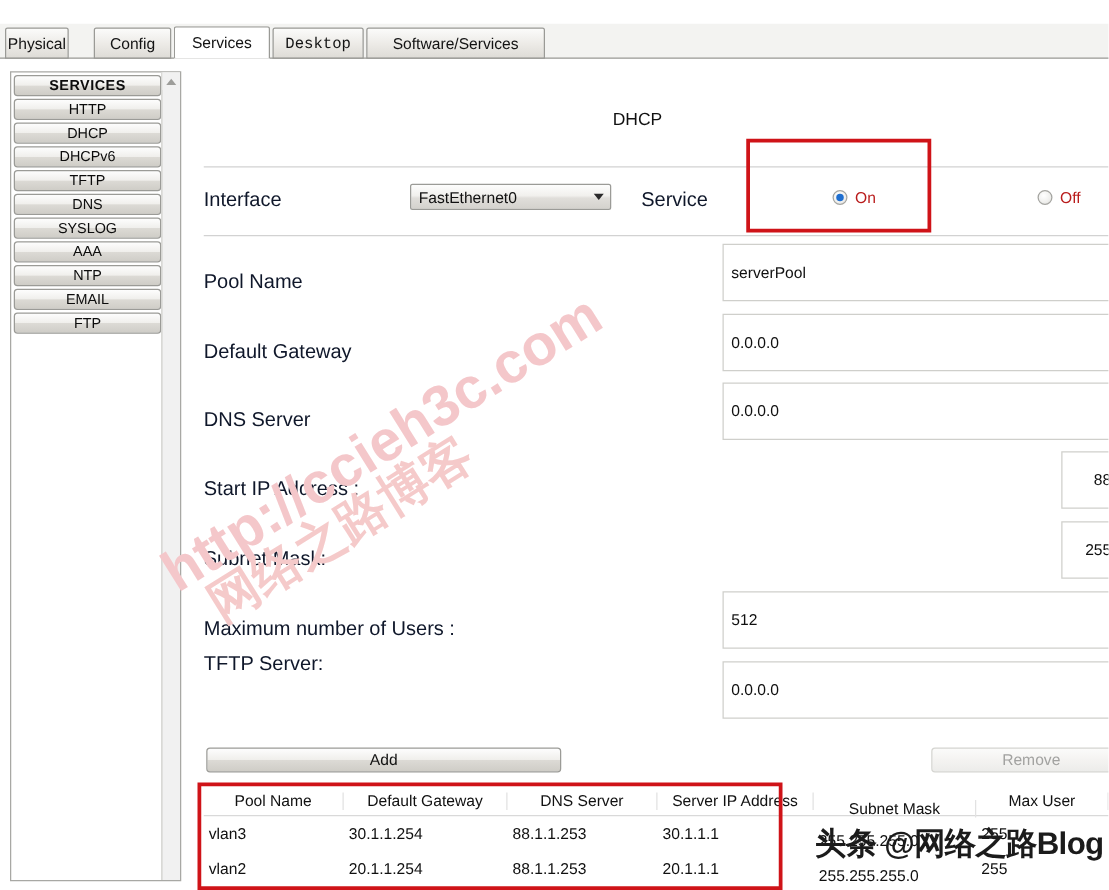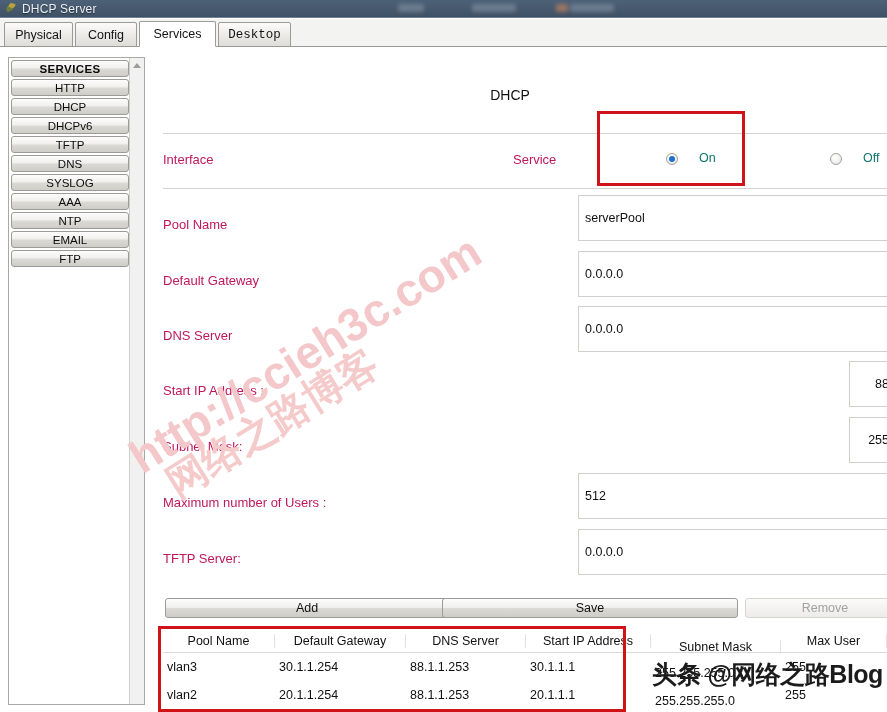--- a/index.html
+++ b/index.html
@@ -135,21 +135,21 @@
   .panel-title {
     position: absolute; left: 0; top: 30px;
     width: 720px; text-align: center;
     font-size: 14px; color: #111;
   }
   .hrule {
     position: absolute; left: 13px;
     width: 724px; height: 1px; background: #d2d2d2;
   }
   .flabel {
-    position: absolute; font-size: 13px; color: #be185d;
+    position: absolute; font-size: 16px; color: #0f172a;
     white-space: nowrap;
   }
 
   
   .sel {
     position: absolute;
     width: 161px; height: 21px;
     box-sizing: border-box;
     background: linear-gradient(to bottom, #fdfdfd 0%, #f1f0ed 45%, #e0deda 55%, #d4d2cd 100%);
     border: 1px solid #9b9b97;
@@ -165,22 +165,22 @@
   .sel .sel-arrow i {
     width: 0; height: 0;
     border-left: 4px solid transparent;
     border-right: 4px solid transparent;
     border-top: 5px solid #2a2a2a;
     display: block;
   }
 
   
   .radio-wrap {
-    position: absolute; display: flex; align-items: flex-end;
-    font-size: 12.5px; color: #0f766e; cursor: default; gap: 15px;
+    position: absolute; display: flex; align-items: center;
+    font-size: 12.5px; color: #b91c1c; cursor: default;
   }
   .radio {
     width: 12px; height: 12px; border-radius: 50%;
     background: radial-gradient(circle at 40% 35%, #ffffff 0%, #efefed 60%, #dcdad6 100%);
     border: 1px solid #a4a4a0;
     box-sizing: border-box;
     margin-right: 6px;
     position: relative; flex: none;
   }
   .radio.checked::after {
@@ -280,39 +280,27 @@
     font-size: 25px; color: #1b1b1b; font-weight: bold;
     white-space: nowrap; z-index: 22; pointer-events: none;
     letter-spacing: -.5px;
   }
 </style>
 </head>
 <body>
 
 <div id="app">
 
-  <div class="titlebar">
-    <div class="tb-icon">
-      <span class="leaf"></span>
-        <span class="leaf2"></span>
-    </div>
-    <div class="tb-title">DHCP Server</div>
-    <div class="tb-blurs">
-      <span class="blur-chip" style="left:398px;width:26px;"></span>
-      <span class="blur-chip" style="left:472px;width:44px;"></span>
-      <span class="blur-chip orange" style="left:556px;width:12px;"></span>
-      <span class="blur-chip" style="left:570px;width:44px;"></span>
-    </div>
-  </div>
 
   <div class="tabstrip">
-    <div class="tab" style="left:4px;width:69px;">Physical</div>
+    <div class="tab" style="left:4px;width:51px;">Physical</div>
     <div class="tab" style="left:75px;width:62px;">Config</div>
     <div class="tab active" style="left:139px;width:77px;">Services</div>
     <div class="tab" style="left:218px;width:73px;font-family:Liberation Mono, monospace;">Desktop</div>
+    <div class="tab" style="left:293px;width:143px;">Software/Services</div>
   </div>
 
   <div class="sidebar">
     <div class="svc-list">
       <div class="svc-btn header">SERVICES</div>
       <div class="svc-btn">HTTP</div>
       <div class="svc-btn">DHCP</div>
       <div class="svc-btn">DHCPv6</div>
       <div class="svc-btn">TFTP</div>
       <div class="svc-btn">DNS</div>
@@ -330,20 +318,26 @@
   </div>
 
   <div class="main">
 
     <div class="panel-title">DHCP</div>
 
     <div class="hrule" style="top:76px;"></div>
     <div class="hrule" style="top:131px;"></div>
 
     <div class="flabel" style="left:13px; top:95px;">Interface</div>
+    <div class="sel" style="left:178px; top:90px;">
+      <span class="sel-text">FastEthernet0</span>
+      <span class="sel-arrow">
+          <i></i>
+        </span>
+    </div>
     <div class="flabel" style="left:363px; top:95px;">Service</div>
 
     <div class="radio-wrap" style="left:516px; top:94px;">
       <span class="radio checked"></span>
       <span>On</span>
     </div>
     <div class="radio-wrap" style="left:680px; top:94px;">
       <span class="radio"></span>
       <span>Off</span>
     </div>
@@ -359,33 +353,32 @@
 
     <div class="flabel" style="left:13px; top:326px;">Start IP Address :</div>
     <div class="octet" style="left:699px; top:304px; width:46px; height:46px;">88</div>
 
     <div class="flabel" style="left:13px; top:382px;">Subnet Mask:</div>
     <div class="octet" style="left:699px; top:360px; width:46px; height:46px;">255</div>
 
     <div class="flabel" style="left:13px; top:438px;">Maximum number of Users :</div>
     <div class="tinput" style="left:428px; top:416px; width:330px; height:46px;">512</div>
 
-    <div class="flabel" style="left:13px; top:494px;">TFTP Server:</div>
+    <div class="flabel" style="left:13px; top:466px;">TFTP Server:</div>
     <div class="tinput" style="left:428px; top:472px; width:330px; height:46px;">0.0.0.0</div>
 
     <div class="btn" style="left:15px;  top:541px; width:284px;">Add</div>
-    <div class="btn" style="left:292px; top:541px; width:296px;">Save</div>
     <div class="btn disabled" style="left:595px; top:541px; width:160px;">Remove</div>
 
     <div class="tbl">
       <div class="tbl-head">
         <div class="c0">Pool Name</div>
         <div class="c1">Default Gateway</div>
         <div class="c2">DNS Server</div>
-        <div class="c3">Start IP Address</div>
+        <div class="c3">Server IP Address</div>
         <div class="c4">Subnet Mask</div>
         <div class="c5">Max User</div>
       </div>
       <div class="tbl-row">
         <div class="c0">vlan3</div>
         <div class="c1">30.1.1.254</div>
         <div class="c2">88.1.1.253</div>
         <div class="c3">30.1.1.1</div>
         <div class="c4">255.255.255.0</div>
         <div class="c5">255</div>

